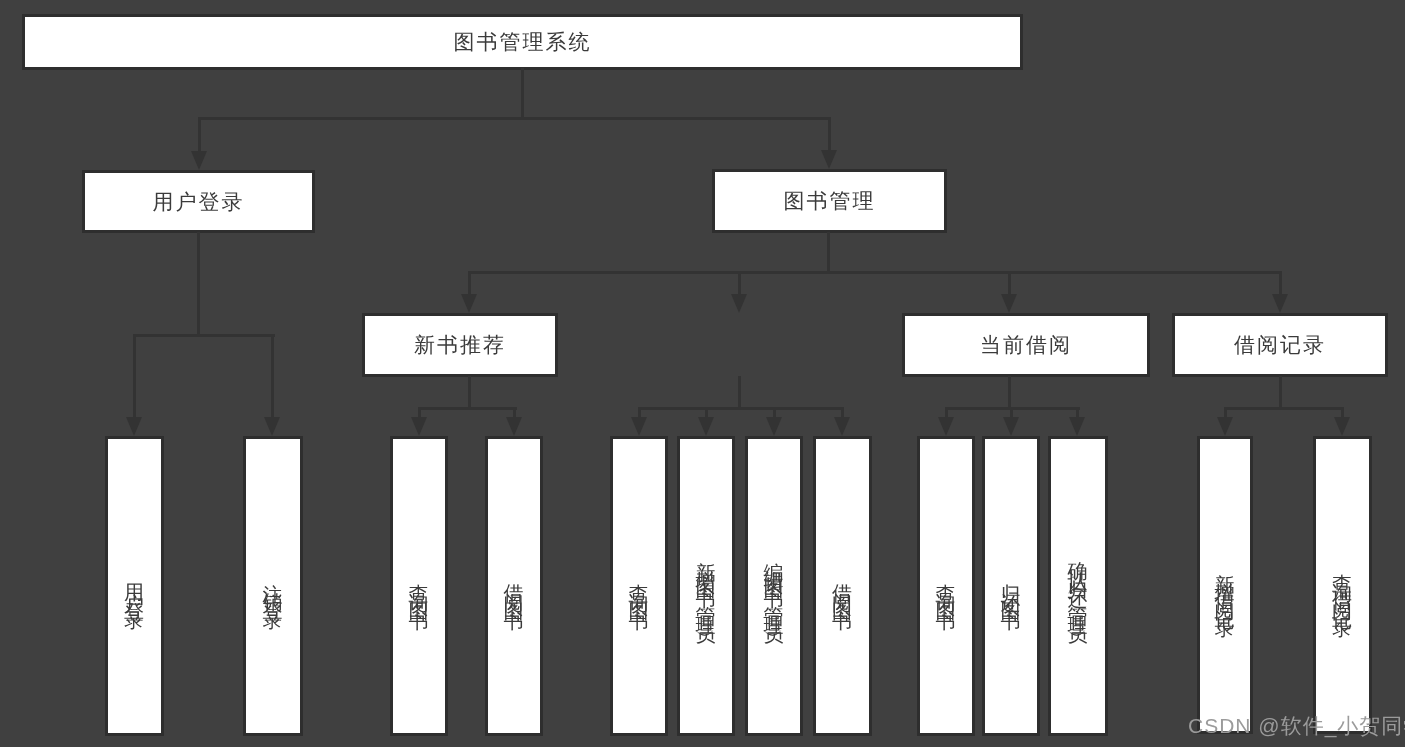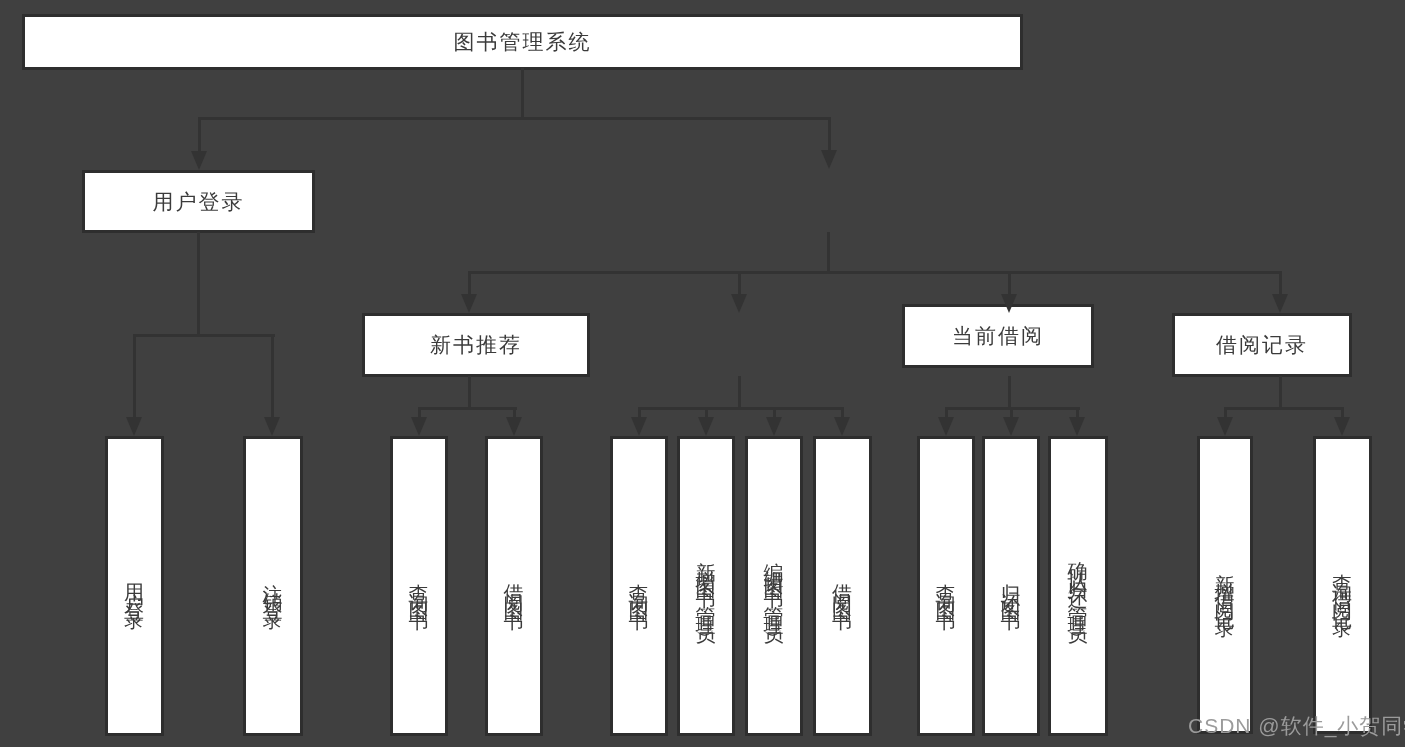--- a/index.html
+++ b/index.html
@@ -35,31 +35,34 @@
 <div id="canvas">
 
   <div class="box" style="left:22px;top:14px;width:1001px;height:56px;">
     <span class="h-label">图书管理系统</span>
   </div>
 
   <div class="box" style="left:82px;top:170px;width:233px;height:63px;">
     <span class="h-label">用户登录</span>
   </div>
 
+  <div class="box" style="left:712px;top:169px;width:235px;height:64px;">
+    <span class="h-label">图书管理</span>
+  </div>
 
-  <div class="box" style="left:362px;top:313px;width:228px;height:64px;">
+  <div class="box" style="left:362px;top:313px;width:196px;height:64px;">
     <span class="h-label">新书推荐</span>
   </div>
 
 
-  <div class="box" style="left:902px;top:304px;width:192px;height:64px;">
+  <div class="box" style="left:902px;top:313px;width:248px;height:64px;">
     <span class="h-label">当前借阅</span>
   </div>
 
-  <div class="box" style="left:1172px;top:313px;width:180px;height:64px;justify-content:center;">
+  <div class="box" style="left:1172px;top:313px;width:216px;height:64px;justify-content:center;">
     <span class="h-label">借阅记录</span>
   </div>
 
   <div class="box" style="left:105px;top:436px;width:59px;height:300px;">
     <span class="v-label">用户登录</span>
   </div>
 
   <div class="box" style="left:243px;top:436px;width:60px;height:300px;">
     <span class="v-label">注销登录</span>
   </div>

